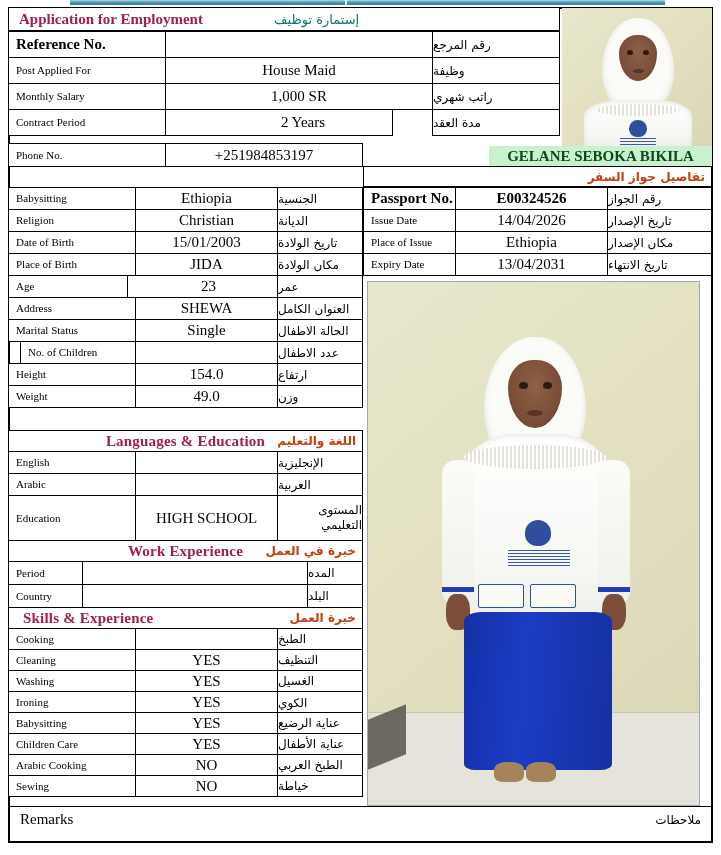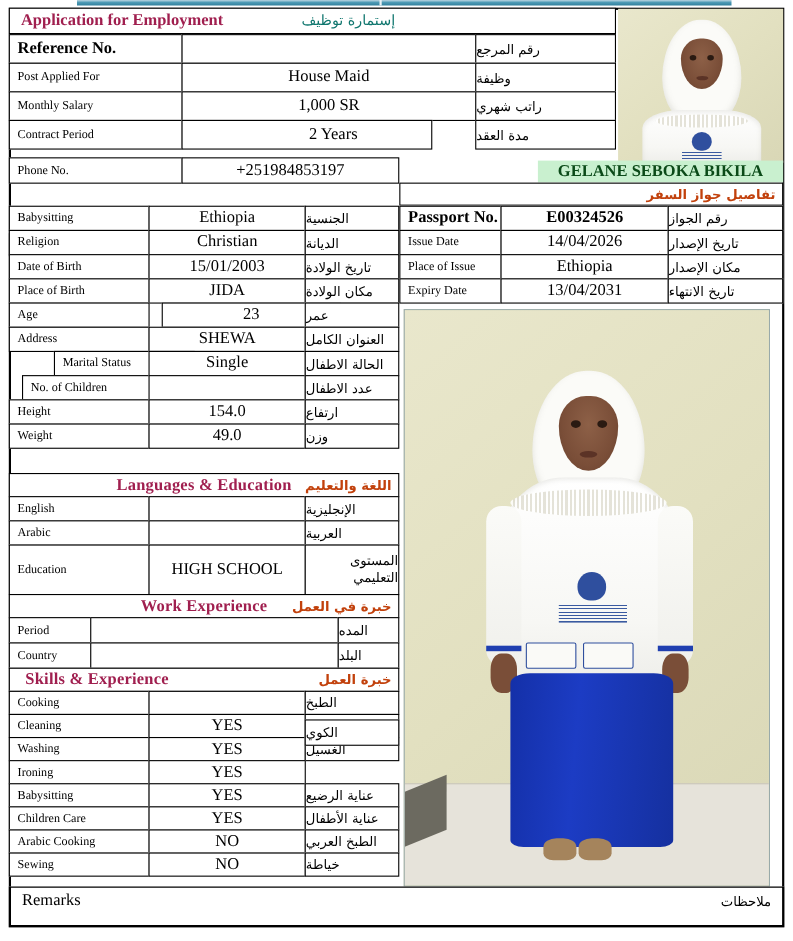--- a/index.html
+++ b/index.html
@@ -331,38 +331,38 @@
 <div class="cell" style="left:135px; top:253px; width:143px; height:23px;">
     <span class="val">JIDA</span>
   </div>
 <div class="cell" style="left:277px; top:253px; width:86px;  height:23px;">
     <span class="ar">مكان الولادة</span>
   </div>
 
 <div class="cell" style="left:8px;   top:275px; width:128px; height:23px;">
     <span class="lbl">Age</span>
   </div>
-<div class="cell" style="left:147px; top:275px; width:163px; height:23px;">
+<div class="cell" style="left:127px; top:275px; width:163px; height:23px;">
     <span class="val">23</span>
   </div>
 <div class="cell" style="left:277px; top:275px; width:86px;  height:23px;">
     <span class="ar">عمر</span>
   </div>
 
 <div class="cell" style="left:8px;   top:297px; width:128px; height:23px;">
     <span class="lbl">Address</span>
   </div>
 <div class="cell" style="left:135px; top:297px; width:143px; height:23px;">
     <span class="val">SHEWA</span>
   </div>
 <div class="cell" style="left:277px; top:297px; width:86px;  height:23px;">
     <span class="ar">العنوان الكامل</span>
   </div>
 
-<div class="cell" style="left:8px;   top:319px; width:128px; height:23px;margin-left:41px;">
+<div class="cell" style="left:8px;   top:319px; width:128px; height:23px;">
     <span class="lbl">Marital Status</span>
   </div>
 <div class="cell" style="left:135px; top:319px; width:143px; height:23px;">
     <span class="val">Single</span>
   </div>
 <div class="cell" style="left:277px; top:319px; width:86px;  height:23px;">
     <span class="ar">الحالة الاطفال</span>
   </div>
 
 <div class="cell" style="left:20px;   top:341px; width:120px; height:23px;">
@@ -563,21 +563,21 @@
 <div class="cell" style="left:277px; top:670px; width:86px;  height:22px;">
     <span class="ar">الغسيل</span>
   </div>
 
 <div class="cell" style="left:8px;   top:691px; width:128px; height:22px;">
     <span class="lbl">Ironing</span>
   </div>
 <div class="cell" style="left:135px; top:691px; width:143px; height:22px;">
     <span class="val">YES</span>
   </div>
-<div class="cell" style="left:277px; top:654px; width:86px;  height:24px;">
+<div class="cell" style="left:277px; top:691px; width:86px;  height:24px;">
     <span class="ar">الكوي</span>
   </div>
 
 <div class="cell" style="left:8px;   top:712px; width:128px; height:22px;">
     <span class="lbl">Babysitting</span>
   </div>
 <div class="cell" style="left:135px; top:712px; width:143px; height:22px;">
     <span class="val">YES</span>
   </div>
 <div class="cell" style="left:277px; top:712px; width:86px;  height:22px;">

